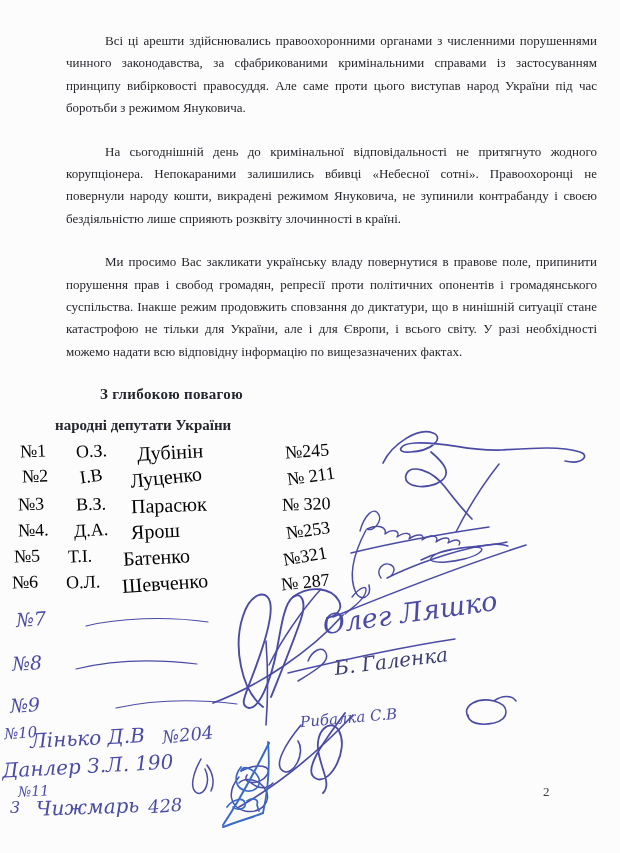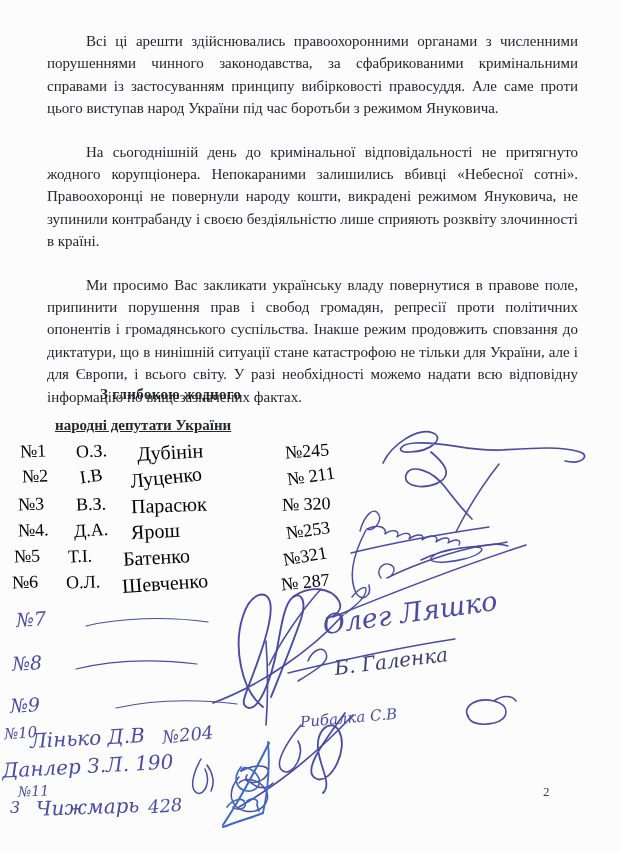--- a/index.html
+++ b/index.html
@@ -4,32 +4,32 @@
 <style>
   html,body { margin:0; padding:0; }
   body {
     width:620px; height:853px;
     background:#fbfcfb;
     font-family:"Liberation Serif", serif;
     position:relative; overflow:hidden;
   }
   
   .doc-text {
-    position:absolute; left:47px; top:30px; width:531px;
-    color:#26262e; font-size:15px; line-height:22.4px;
+    position:absolute; left:66px; top:30px; width:531px;
+    color:#26262e; font-size:13px; line-height:22.4px;
     text-align:justify;
   }
   .doc-text p { margin:0 0 21px; text-indent:39px; }
   .closing {
     position:absolute; left:100px; top:386px;
     font-weight:bold; font-size:15px; color:#26262e; letter-spacing:.3px;
   }
   .sig-heading {
     position:absolute; left:55px; top:417px;
-    font-weight:bold; font-size:15px; color:#26262e;text-decoration:underline;
+    font-weight:bold; font-size:15px; color:#26262e;
   }
   .pageno { position:absolute; left:543px; top:784px; font-size:13px; color:#3a3a42; }
 
   
   .hw, .hw span {
     font-family:"DejaVu Serif", serif; font-style:italic;
     color:#4b4ba6; white-space:nowrap;
   }
   .hw { position:absolute; }
   .hw-row { position:absolute; left:0; top:0; width:620px; height:30px; }
@@ -42,21 +42,21 @@
 </style>
 </head>
 <body>
 
 <div class="doc-text">
   <p>Всі ці арешти здійснювались правоохоронними органами з численними порушеннями чинного законодавства, за сфабрикованими кримінальними справами із застосуванням принципу вибірковості правосуддя. Але саме проти цього виступав народ України під час боротьби з режимом Януковича.</p>
   <p>На сьогоднішній день до кримінальної відповідальності не притягнуто жодного корупціонера. Непокараними залишились вбивці «Небесної сотні». Правоохоронці не повернули народу кошти, викрадені режимом Януковича, не зупинили контрабанду і своєю бездіяльністю лише сприяють розквіту злочинності в країні.</p>
   <p>Ми просимо Вас закликати українську владу повернутися в правове поле, припинити порушення прав і свобод громадян, репресії проти політичних опонентів і громадянського суспільства. Інакше режим продовжить сповзання до диктатури, що в нинішній ситуації стане катастрофою не тільки для України, але і для Європи, і всього світу. У разі необхідності можемо надати всю відповідну інформацію по вищезазначених фактах.</p>
 </div>
 
-<div class="closing">З глибокою жодного</div>
+<div class="closing">З глибокою повагою</div>
 <div class="sig-heading">народні депутати України</div>
 
 <div class="hw-row" style="top:441px">
   <span style="left:20px; transform:rotate(-2deg)">№1</span>
   <span style="left:76px; transform:rotate(-3deg)">О.З.</span>
   <span class="name" style="left:137px; transform:rotate(-3deg)">Дубінін</span>
   <span style="left:285px; transform:rotate(-4deg)">№245</span>
 </div>
 <div class="hw-row" style="top:466px">
   <span style="left:22px; transform:rotate(-2deg)">№2</span>

